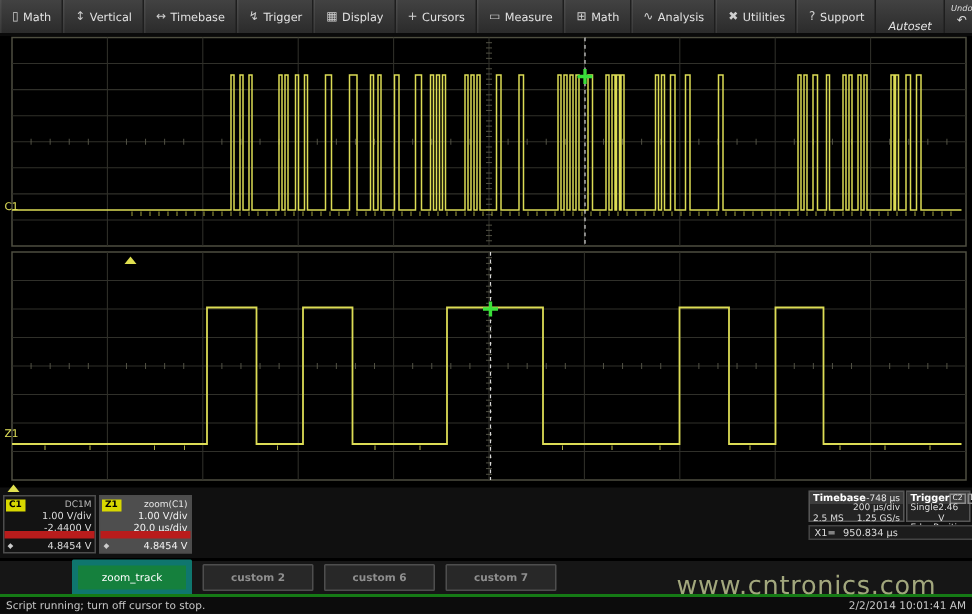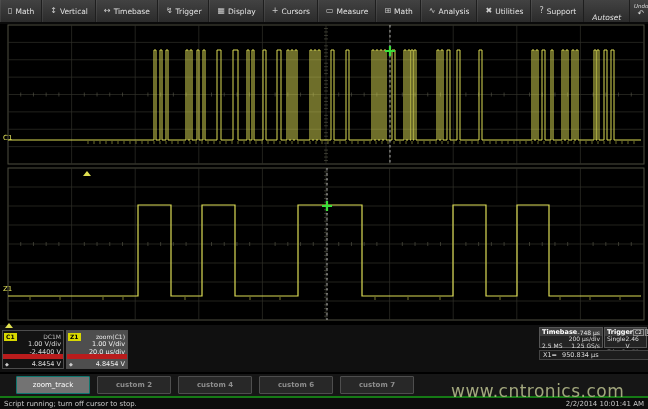--- a/index.html
+++ b/index.html
@@ -51,21 +51,21 @@
   .p-row{display:flex;justify-content:space-between;padding:0 2px;line-height:6.5px;}
   .p-row.right{justify-content:flex-end;}
   .x1strip{position:absolute;left:539px;top:25px;width:128px;height:10px;background:#1c1c1c;
     border:1px solid #444;box-sizing:border-box;display:flex;align-items:center;gap:5px;
     padding:0 3px;font-size:6.5px;color:#ddd;}
   
   .tabbar{position:absolute;left:0;top:374px;width:648px;height:22px;background:#161616;
     display:flex;align-items:center;padding-left:16px;gap:7px;box-sizing:border-box;}
   .tab{width:72px;height:16px;display:flex;align-items:center;justify-content:center;
     font-size:7px;border-radius:1px;cursor:default;}
-  .tab.sel{background:#737373;border:1px solid #0f766e;color:#fff;}
+  .tab.sel{background:#15803d;border:4px solid #0f766e;color:#fff;margin-left:32px;}
   .tab.unsel{background:#282828;border:1px solid #4e4e4e;color:#8f8f8f;font-weight:bold;}
   
   .statusbar{position:absolute;left:0;top:396px;width:648px;height:13px;background:#0c0c0c;
     border-top:2px solid #157a15;box-sizing:border-box;display:flex;justify-content:space-between;
     align-items:center;padding:0 4px;font-size:7px;color:#c8c8c8;}
   .watermark{position:absolute;left:451px;top:381px;font-size:17px;letter-spacing:0.5px;
     color:rgba(175,180,135,0.92);z-index:5;white-space:nowrap;}
 </style>
 </head>
 <body>
@@ -212,21 +212,20 @@
 
     <div class="x1strip">
       <span>X1=</span>
       <span>950.834 µs</span>
     </div>
   </div>
 
   <div class="tabbar" id="tab-bar">
       <div class="tab sel">zoom_track</div>
       <div class="tab unsel">custom 2</div>
-      <div class="tab unsel">custom 4</div>
       <div class="tab unsel">custom 6</div>
       <div class="tab unsel">custom 7</div>
     </div>
 
   <div class="statusbar">
     <span>Script running; turn off cursor to stop.</span>
     <span>2/2/2014 10:01:41 AM</span>
   </div>
 
   <div class="watermark">www.cntronics.com</div>

